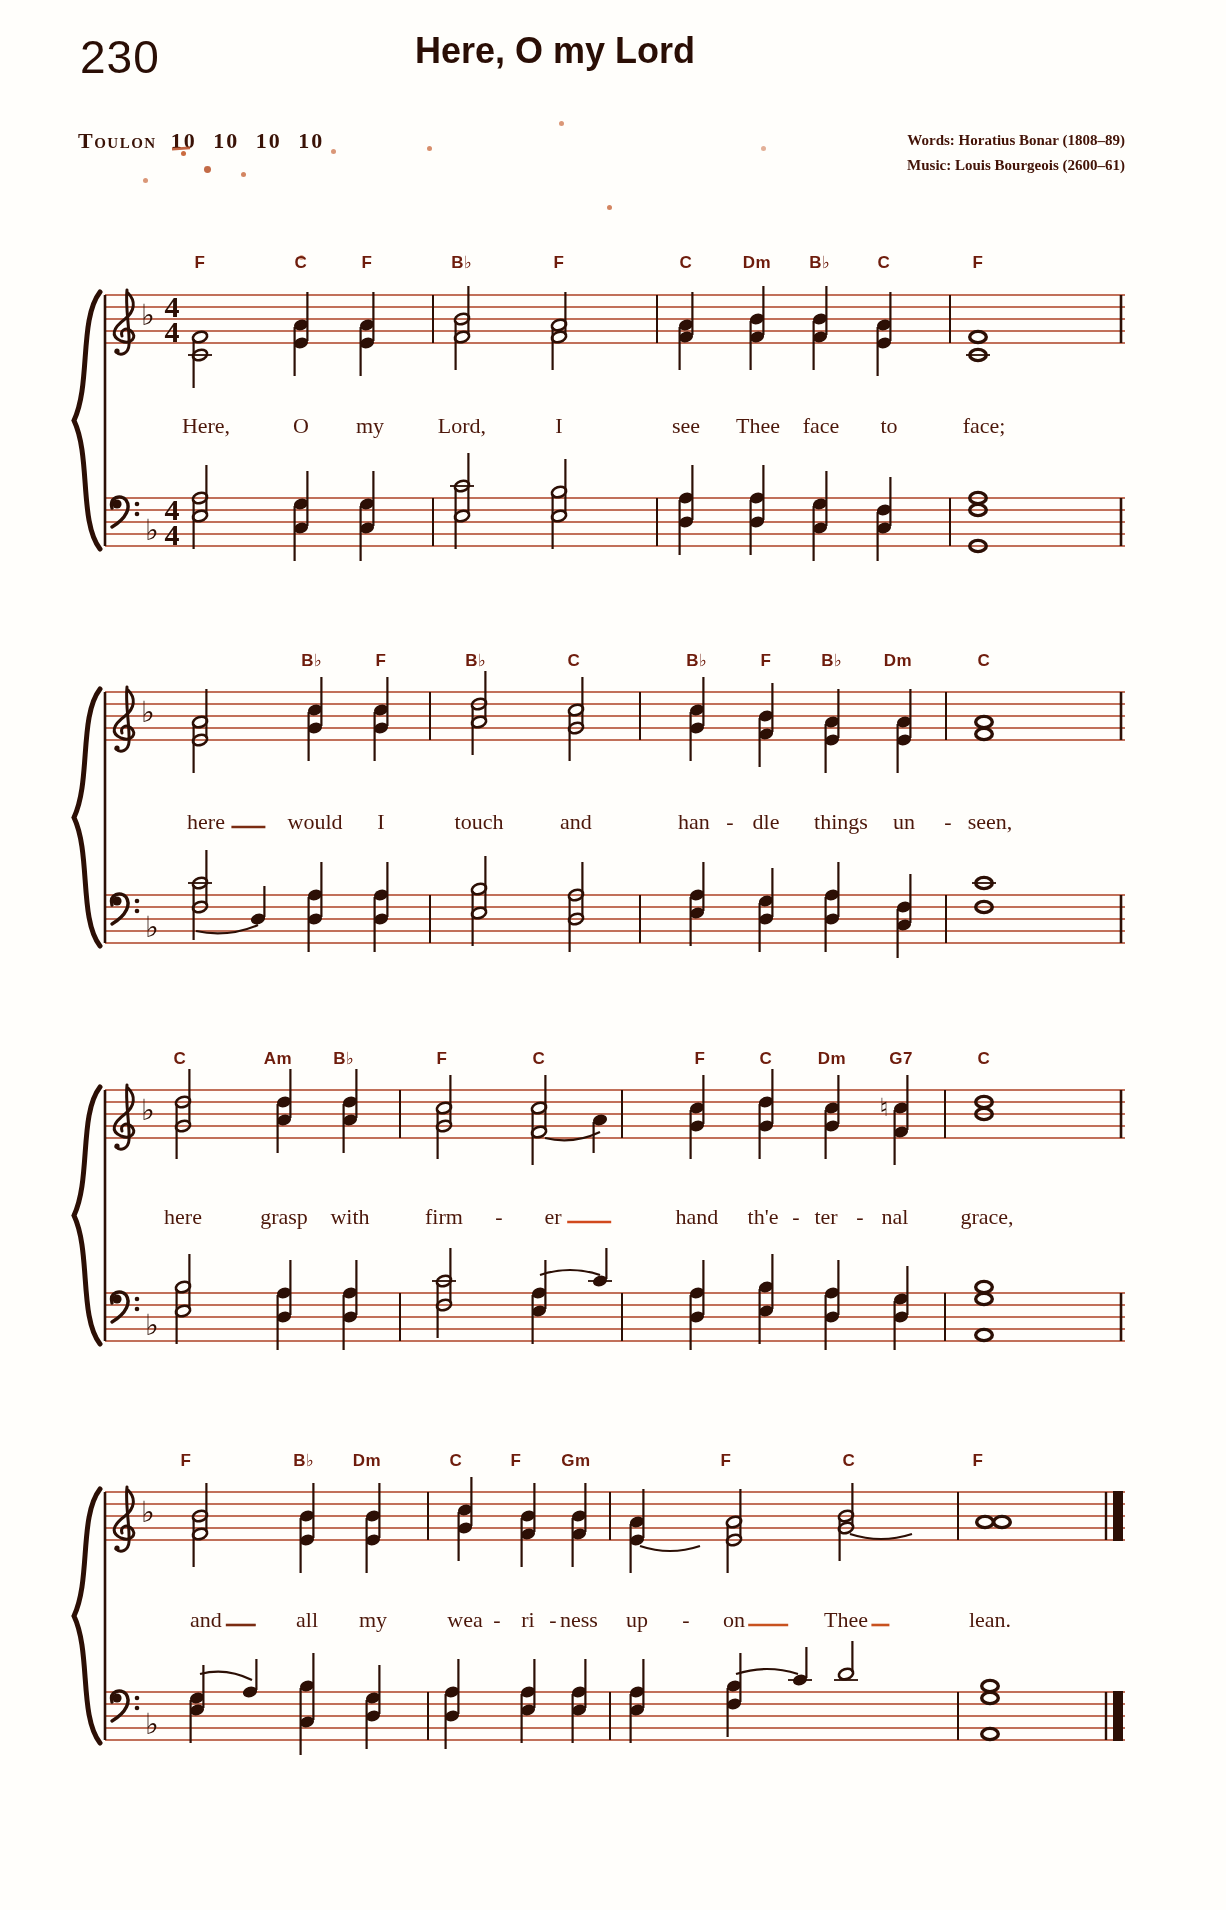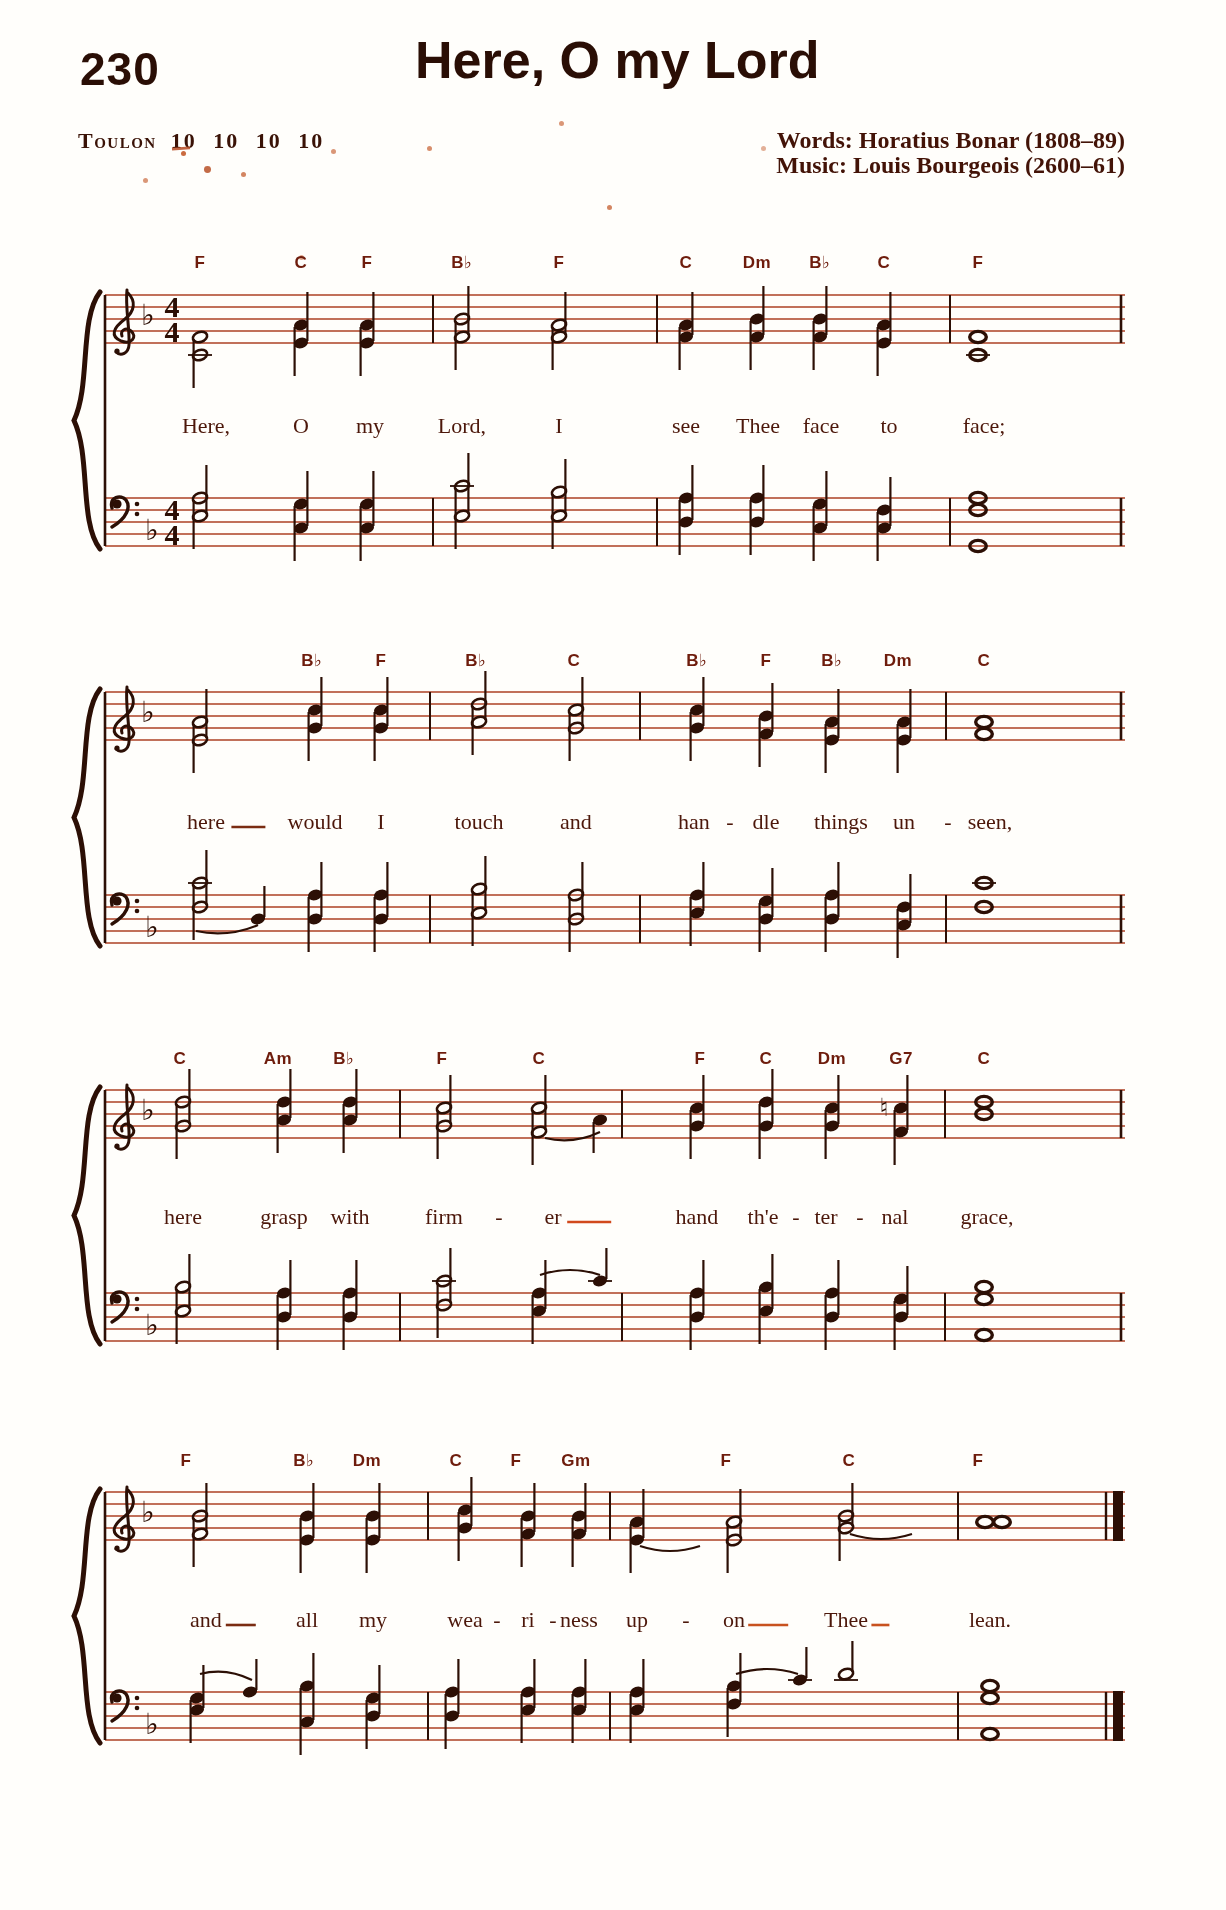--- a/index.html
+++ b/index.html
@@ -1,25 +1,25 @@
 <!DOCTYPE html>
 <html><head>
 <meta charset="utf-8">
 <style>
   html,body{margin:0;padding:0;background:#e8e4de;}
   .page{position:relative;width:1226px;height:1910px;background:#fffefb;overflow:hidden;
         font-family:"Liberation Serif",serif;}
   .hdr-num{position:absolute;left:80px;top:30px;font-family:"Liberation Sans",sans-serif;
-           font-weight:700;font-size:46px;color:#2a0e05;letter-spacing:1px;margin-top:12px;}
+           font-weight:400;font-size:46px;color:#2a0e05;letter-spacing:1px;}
   .hdr-title{position:absolute;left:415px;top:30px;font-family:"Liberation Sans",sans-serif;
-             font-weight:600;font-size:52px;color:#2a0e05;}
+             font-weight:600;font-size:36px;color:#2a0e05;}
   .tune-line{position:absolute;left:78px;top:128px;font-size:22px;color:#3a1206;}
   .tune{font-variant:small-caps;letter-spacing:1.5px;font-weight:700;text-align:right;}
   .meter{margin-left:14px;letter-spacing:2px;word-spacing:9px;font-weight:600;}
-  .credits{position:absolute;right:101px;top:128px;text-align:right;font-size:24px;
+  .credits{position:absolute;right:101px;top:128px;text-align:right;font-size:15px;
            font-weight:700;color:#431307;line-height:25px;}
   .speck{position:absolute;left:0;top:0;width:3px;height:3px;border-radius:50%;
          background:transparent;
          box-shadow:182px 152px 0 1px rgba(193,81,31,.85),206px 168px 0 2px rgba(180,70,26,.8),
          242px 173px 0 1px rgba(193,81,31,.7),332px 150px 0 1px rgba(193,81,31,.6),
          428px 147px 0 1px rgba(193,81,31,.65),560px 122px 0 1px rgba(193,81,31,.6),
          608px 206px 0 1px rgba(193,81,31,.7),144px 179px 0 1px rgba(193,81,31,.6),
          762px 147px 0 1px rgba(193,81,31,.45),300px 256px 0 1px rgba(193,81,31,.5);}
   .dash1{position:absolute;left:172px;top:147px;width:18px;height:3px;background:#b64a22;
          transform:rotate(-4deg);opacity:.85;}

